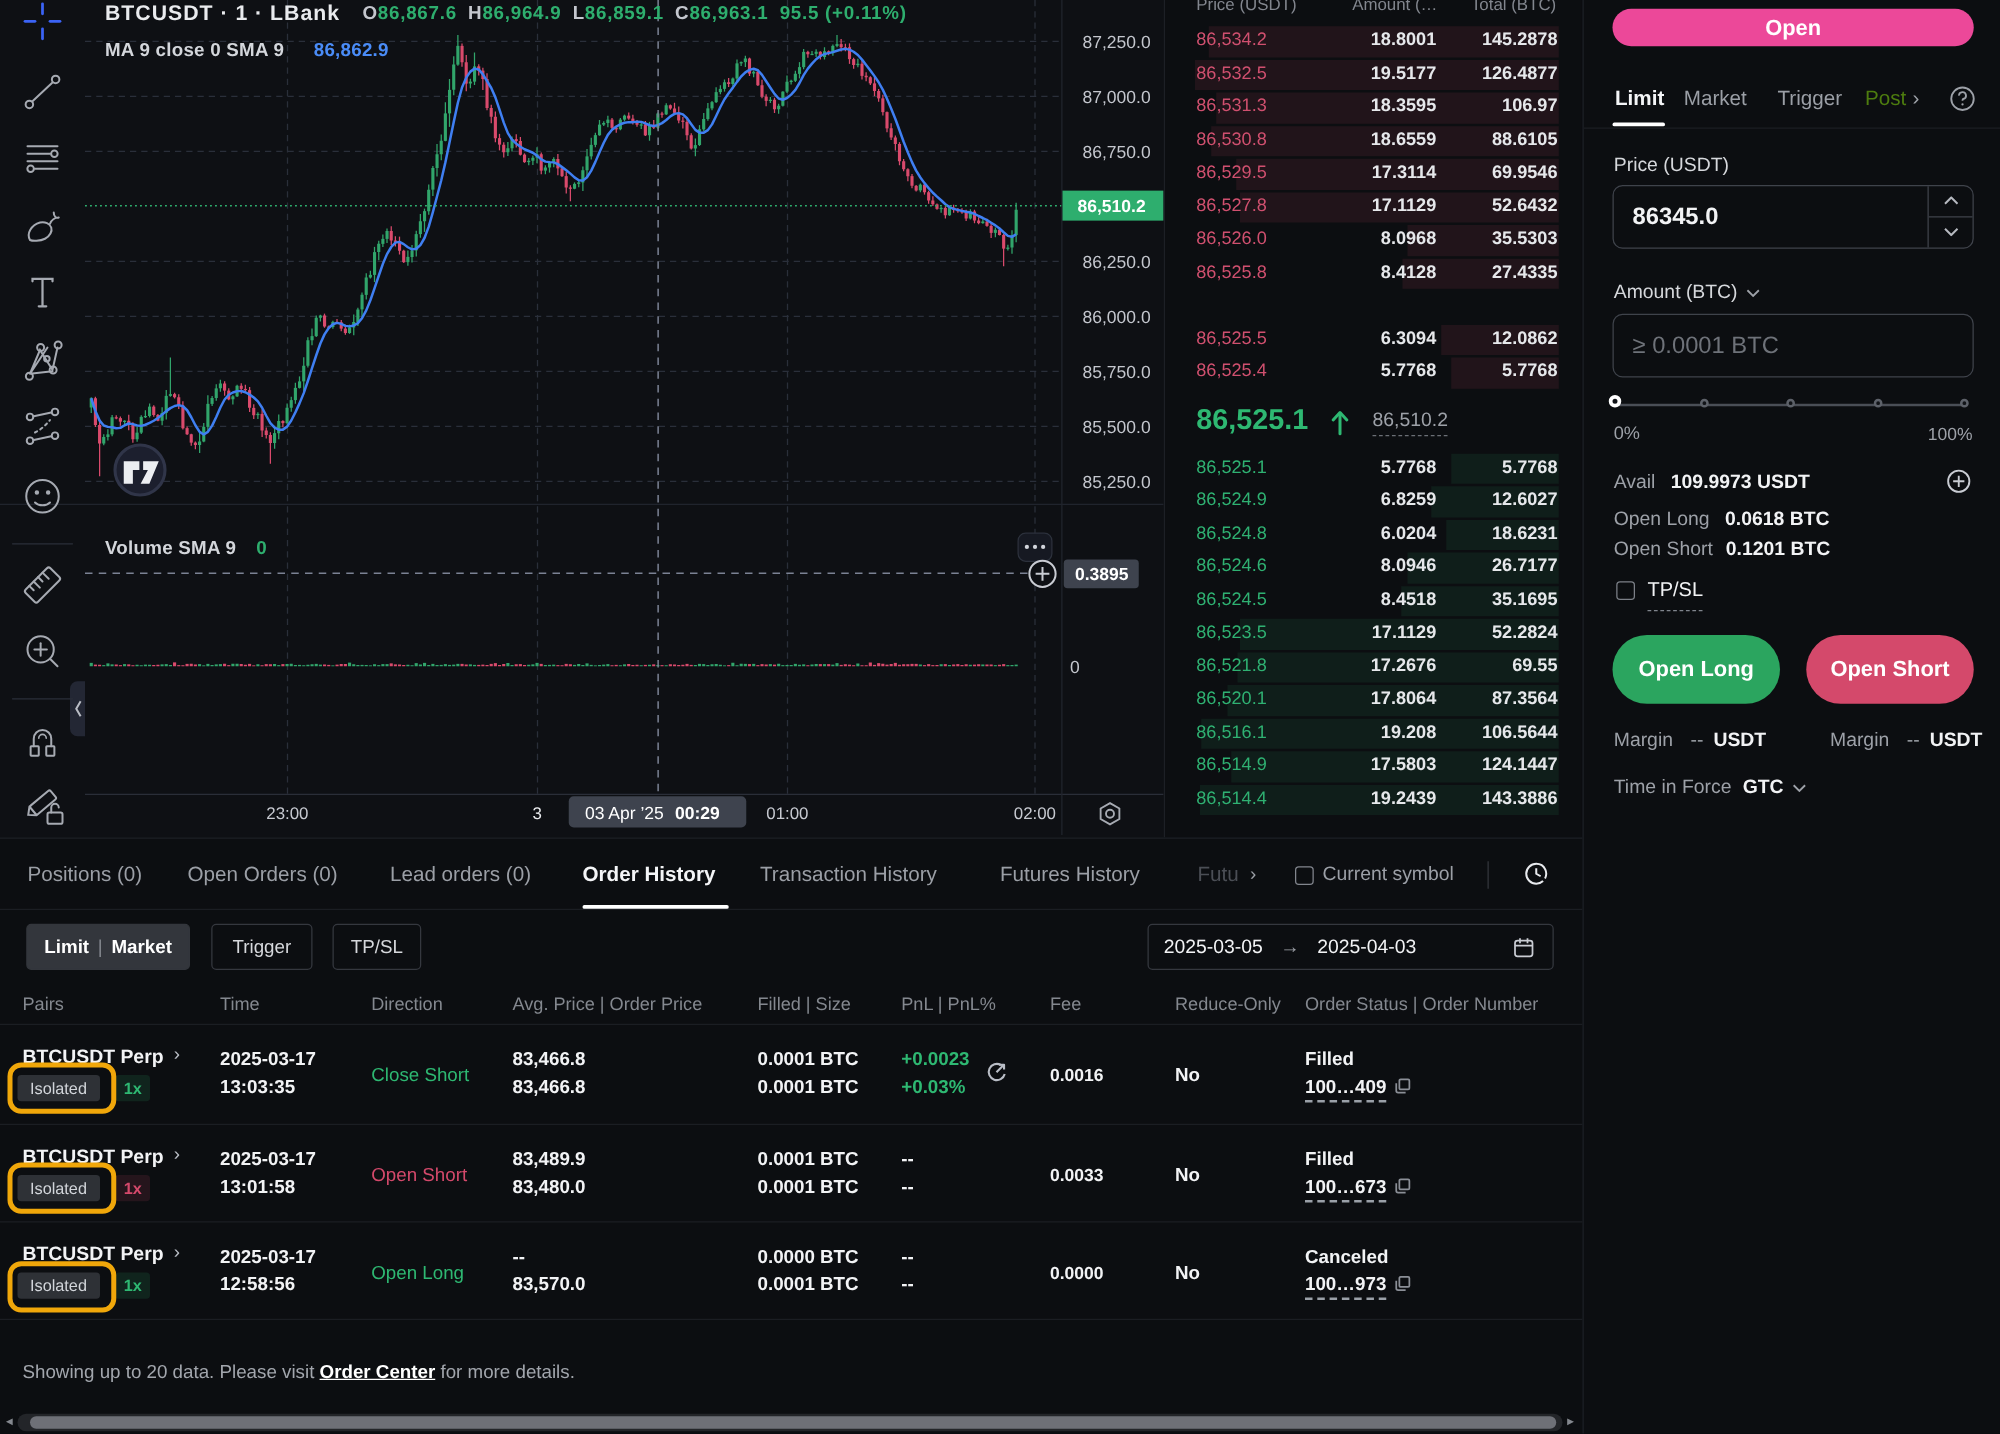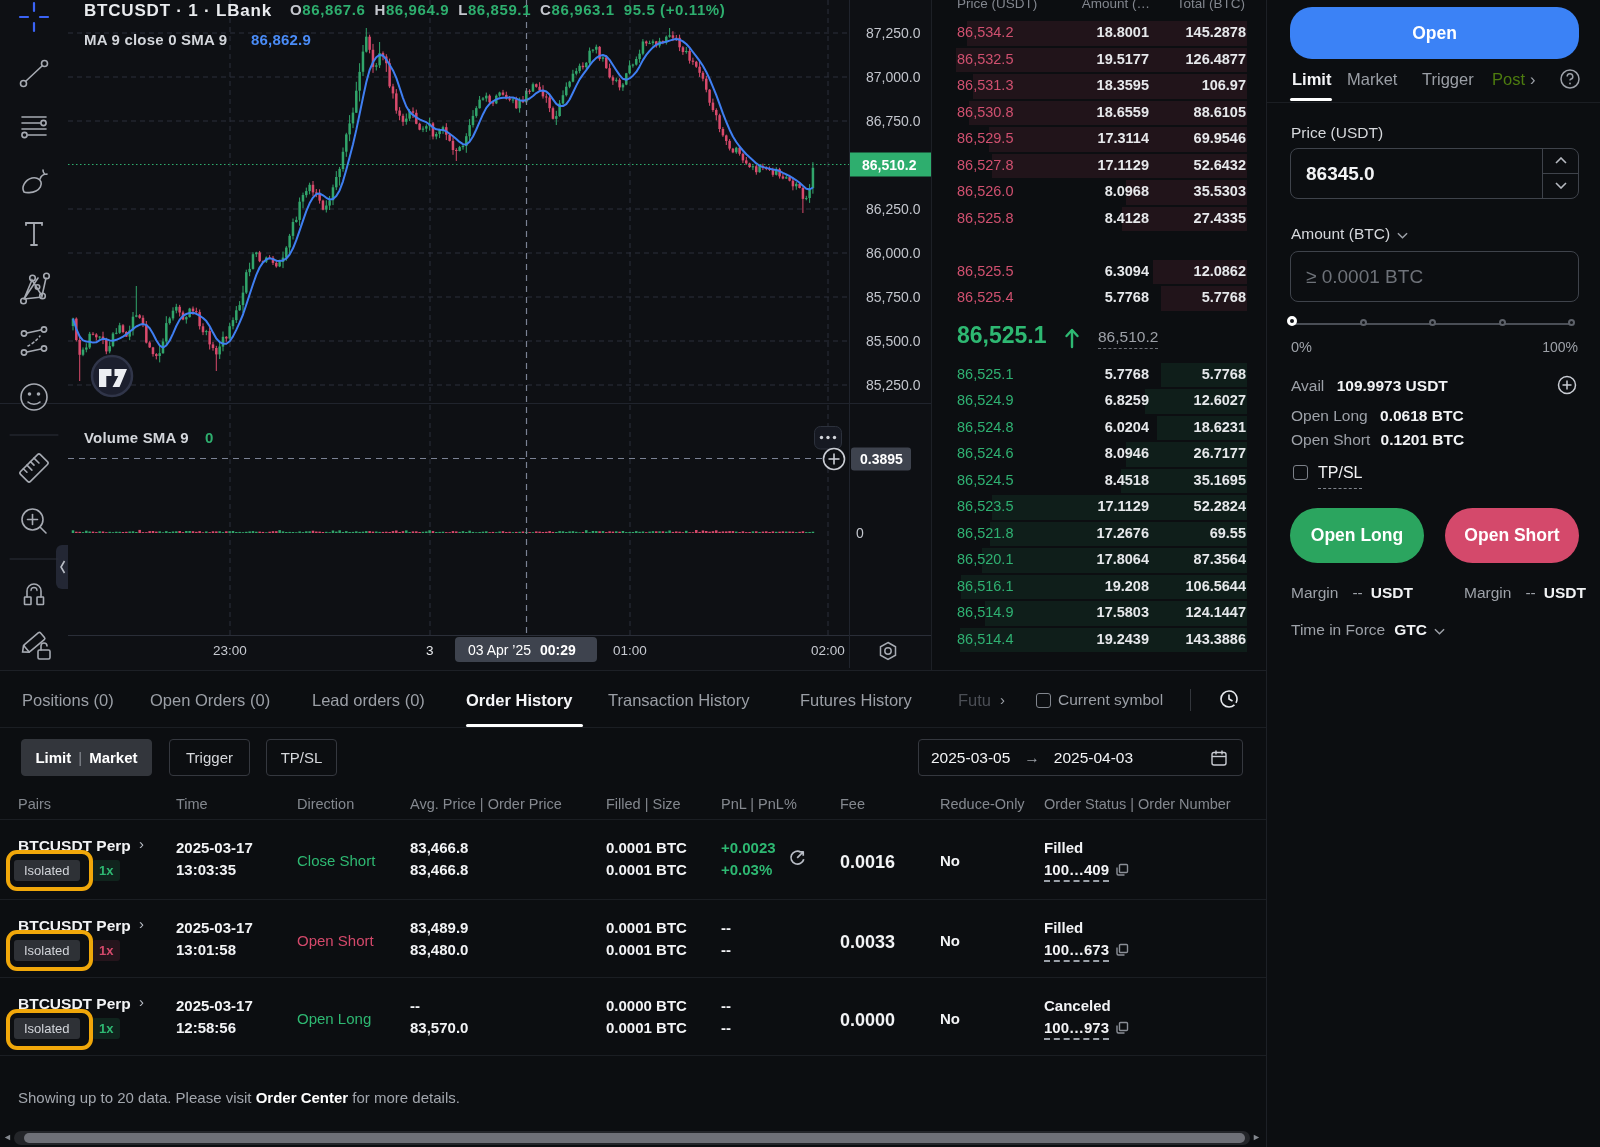--- a/index.html
+++ b/index.html
@@ -37,31 +37,31 @@
 .chev{position:absolute;left:139px;top:16px;color:#b9bdc5;font-size:15px}
 .badge-iso{position:absolute;left:14px;top:41px;background:#2e3136;color:#d2d5da;font-size:13px;padding:3px 10px;border-radius:3px}
 .badge-lev{position:absolute;left:92px;top:41px;font-size:13px;font-weight:700;padding:3px 7px;border-radius:3px}
 .lev-g{background:rgba(46,184,114,0.13);color:#2eb872}
 .lev-r{background:rgba(212,73,107,0.13);color:#d4496b}
 .c2{position:absolute;top:17.5px;font-size:15px;font-weight:700;color:#f2f3f5;line-height:22px}
 .dir{position:absolute;left:297px;top:33px;font-size:15px}
 .dgreen{color:#2eb872}.dred{color:#d4496b}
 .pnl-g div{color:#2eb872}
 .c2 div{white-space:nowrap}
-.fee{position:absolute;left:840px;top:33px;font-size:18px;font-weight:700;color:#f2f3f5}
+.fee{position:absolute;left:840px;top:33px;font-size:14px;font-weight:700;color:#f2f3f5}
 .ro{position:absolute;left:940px;top:33px;font-size:15px;font-weight:700;color:#f2f3f5}
 .onum{color:#f2f3f5;font-weight:700;border-bottom:2px dashed #9aa0a8;display:inline-block;padding-bottom:2px;line-height:17px}
 .rowsep{position:absolute;left:0;width:100%;height:1px;background:#1b1e23}
 #footnote{position:absolute;left:18px;top:418px;font-size:15px;color:#a2a6ad}
 .hl-ring{position:absolute;left:6px;width:87px;height:41px;border:4.5px solid #f0a70a;border-radius:11px}
 #hscroll{position:absolute;left:14px;top:460px;width:1236px;height:14px;background:#232529;border-radius:7px}
 #hthumb{position:absolute;left:10px;top:2px;width:1221px;height:10px;background:#6e7077;border-radius:5px}
 .scr-arr{position:absolute;top:461px;font-size:9px;color:#84888f}
 #right{position:absolute;left:1266px;top:0;width:334px;height:1147px;background:#0c0e11;border-left:1px solid #1d2026}
-#openbtn{position:absolute;left:23px;top:7px;width:289px;height:52px;background:#3b82f6;border-radius:22px;color:#fff;font-size:17.5px;font-weight:700;display:flex;align-items:center;justify-content:center}
+#openbtn{position:absolute;left:23px;top:7px;width:289px;height:30px;background:#ec4899;border-radius:22px;color:#fff;font-size:17.5px;font-weight:700;display:flex;align-items:center;justify-content:center}
 #rtabs{position:absolute;left:0;top:60px;width:100%;height:43px;border-bottom:1px solid #1b1e23}
 .rtab{position:absolute;top:10px;font-size:16.5px;color:#9b9fa6}
 .rtab.active{color:#f4f5f7;font-weight:700}
 .r-underline{position:absolute;left:23px;top:38px;width:42px;height:3px;background:#fff;border-radius:2px}
 .rlabel{position:absolute;left:24px;font-size:15.5px;color:#d6d8dc}
 .rinput{position:absolute;left:23px;width:289px;border:1px solid #3f434b;border-radius:8px}
 .rval{position:absolute;left:15px;top:50%;transform:translateY(-50%);font-size:19px;font-weight:700;color:#f2f3f5}
 .spin{position:absolute;right:0;top:0;width:36px;height:100%;border-left:1px solid #3f434b}
 .spin-up,.spin-dn{height:50%;display:flex;align-items:center;justify-content:center;color:#b6b9c0;font-size:15px}
 .spin-up{border-bottom:1px solid #3f434b}
@@ -1196,21 +1196,21 @@
 <span class="ro">No</span>
 <div class="c2" style="left:1044px">
         <div>Canceled</div>
         <div><span class="onum">100…973</span><svg width="14" height="14" viewBox="0 0 14 14" fill="none" stroke="#8b8f97" stroke-width="1.4" style="margin-left:6px;vertical-align:-2px">
             <rect x="4.5" y="1.5" width="8" height="8" rx="1"></rect>
             <path d="M2 4.5 v6 a1.5 1.5 0 0 0 1.5 1.5 h6"></path>
           </svg></div>
       </div>
 </div>
 <div class="rowsep" style="top:383.5px"></div>
-<div id="footnote">Showing up to 20 data. Please visit <b style="color:#fff;">Order Center</b> for more details.</div>
+<div id="footnote">Showing up to 20 data. Please visit <b style="color:#fff;text-decoration:underline">Order Center</b> for more details.</div>
 <div class="hl-ring" style="top:179px"></div>
 <div class="hl-ring" style="top:259px"></div>
 <div class="hl-ring" style="top:338px"></div>
 <div id="hscroll">
       <div id="hthumb"></div>
     </div>
 <span class="scr-arr" style="left:3px">◄</span>
     <span class="scr-arr" style="left:1252px">►</span>
 </div>
 <div id="right">

